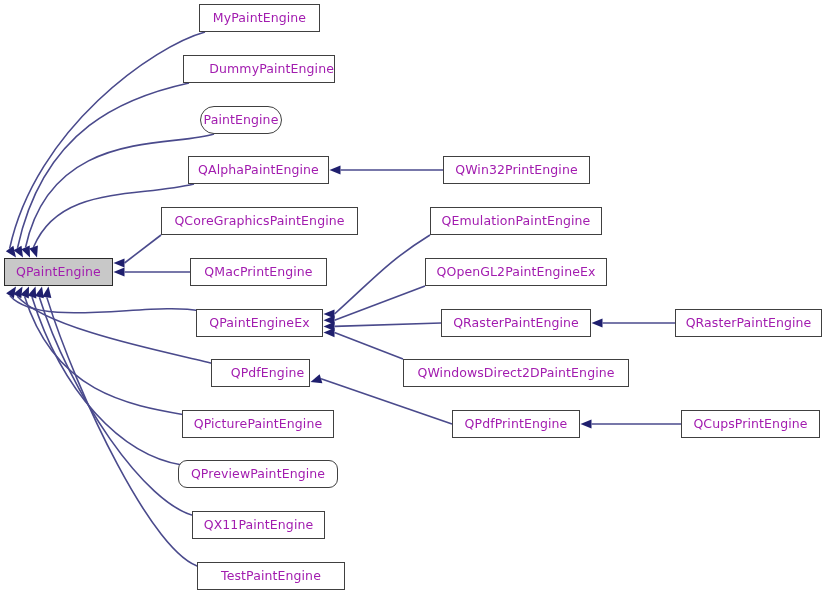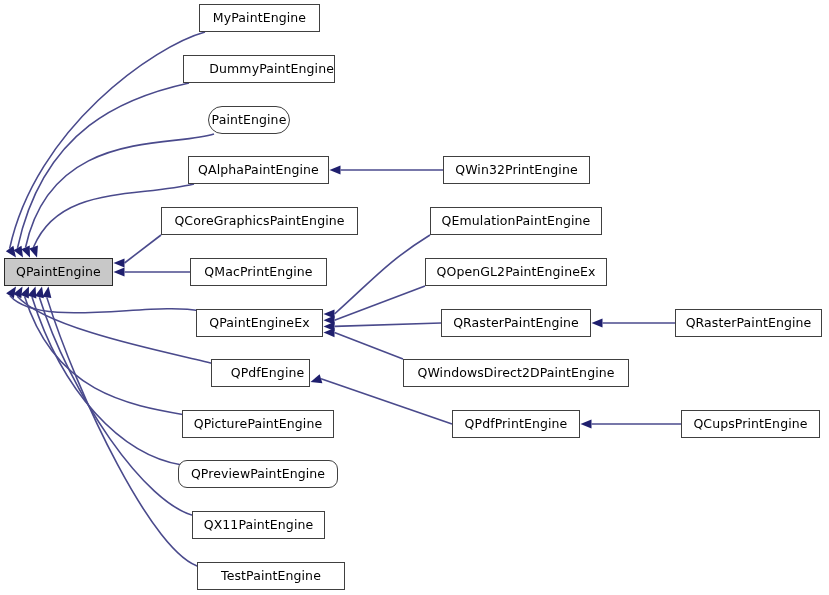--- a/index.html
+++ b/index.html
@@ -39,21 +39,21 @@
   .node-box {
     position: absolute;
     box-sizing: border-box;
     background: #ffffff;
     border: 1.4px solid #404040;
     display: flex;
     align-items: center;
     justify-content: center;
     white-space: nowrap;
     font-size: 12.5px;
-    color: #000000;
+    color: #a21caf;
     letter-spacing: 0.1px;
     line-height: 1;
     z-index: 5;
   }
   .node-box.root-node {
     background: #c8c8c8;
     border-color: #2a2a2a;
   }
   .node-label {
     pointer-events: none;
@@ -107,21 +107,21 @@
     </svg>
 <div class="node-box root-node" style="left: 4px; top: 258px; width: 109px; height: 28px;">
       <span class="node-label">QPaintEngine</span>
     </div>
     <div class="node-box" style="left: 199px; top: 4px; width: 121px; height: 28px;">
       <span class="node-label">MyPaintEngine</span>
     </div>
     <div class="node-box" style="left: 183px; top: 55px; width: 152px; height: 28px; justify-content: flex-end;">
       <span class="node-label">DummyPaintEngine</span>
     </div>
-    <div class="node-box" style="left: 208px; top: 106px; width: 82px; height: 28px; border-radius: 14px;">
+    <div class="node-box" style="left: 200px; top: 106px; width: 82px; height: 28px; border-radius: 14px;">
       <span class="node-label">PaintEngine</span>
     </div>
     <div class="node-box" style="left: 188px; top: 156px; width: 141px; height: 28px;">
       <span class="node-label">QAlphaPaintEngine</span>
     </div>
     <div class="node-box" style="left: 161px; top: 207px; width: 197px; height: 28px;">
       <span class="node-label">QCoreGraphicsPaintEngine</span>
     </div>
     <div class="node-box" style="left: 190px; top: 258px; width: 137px; height: 28px;">
       <span class="node-label">QMacPrintEngine</span>

